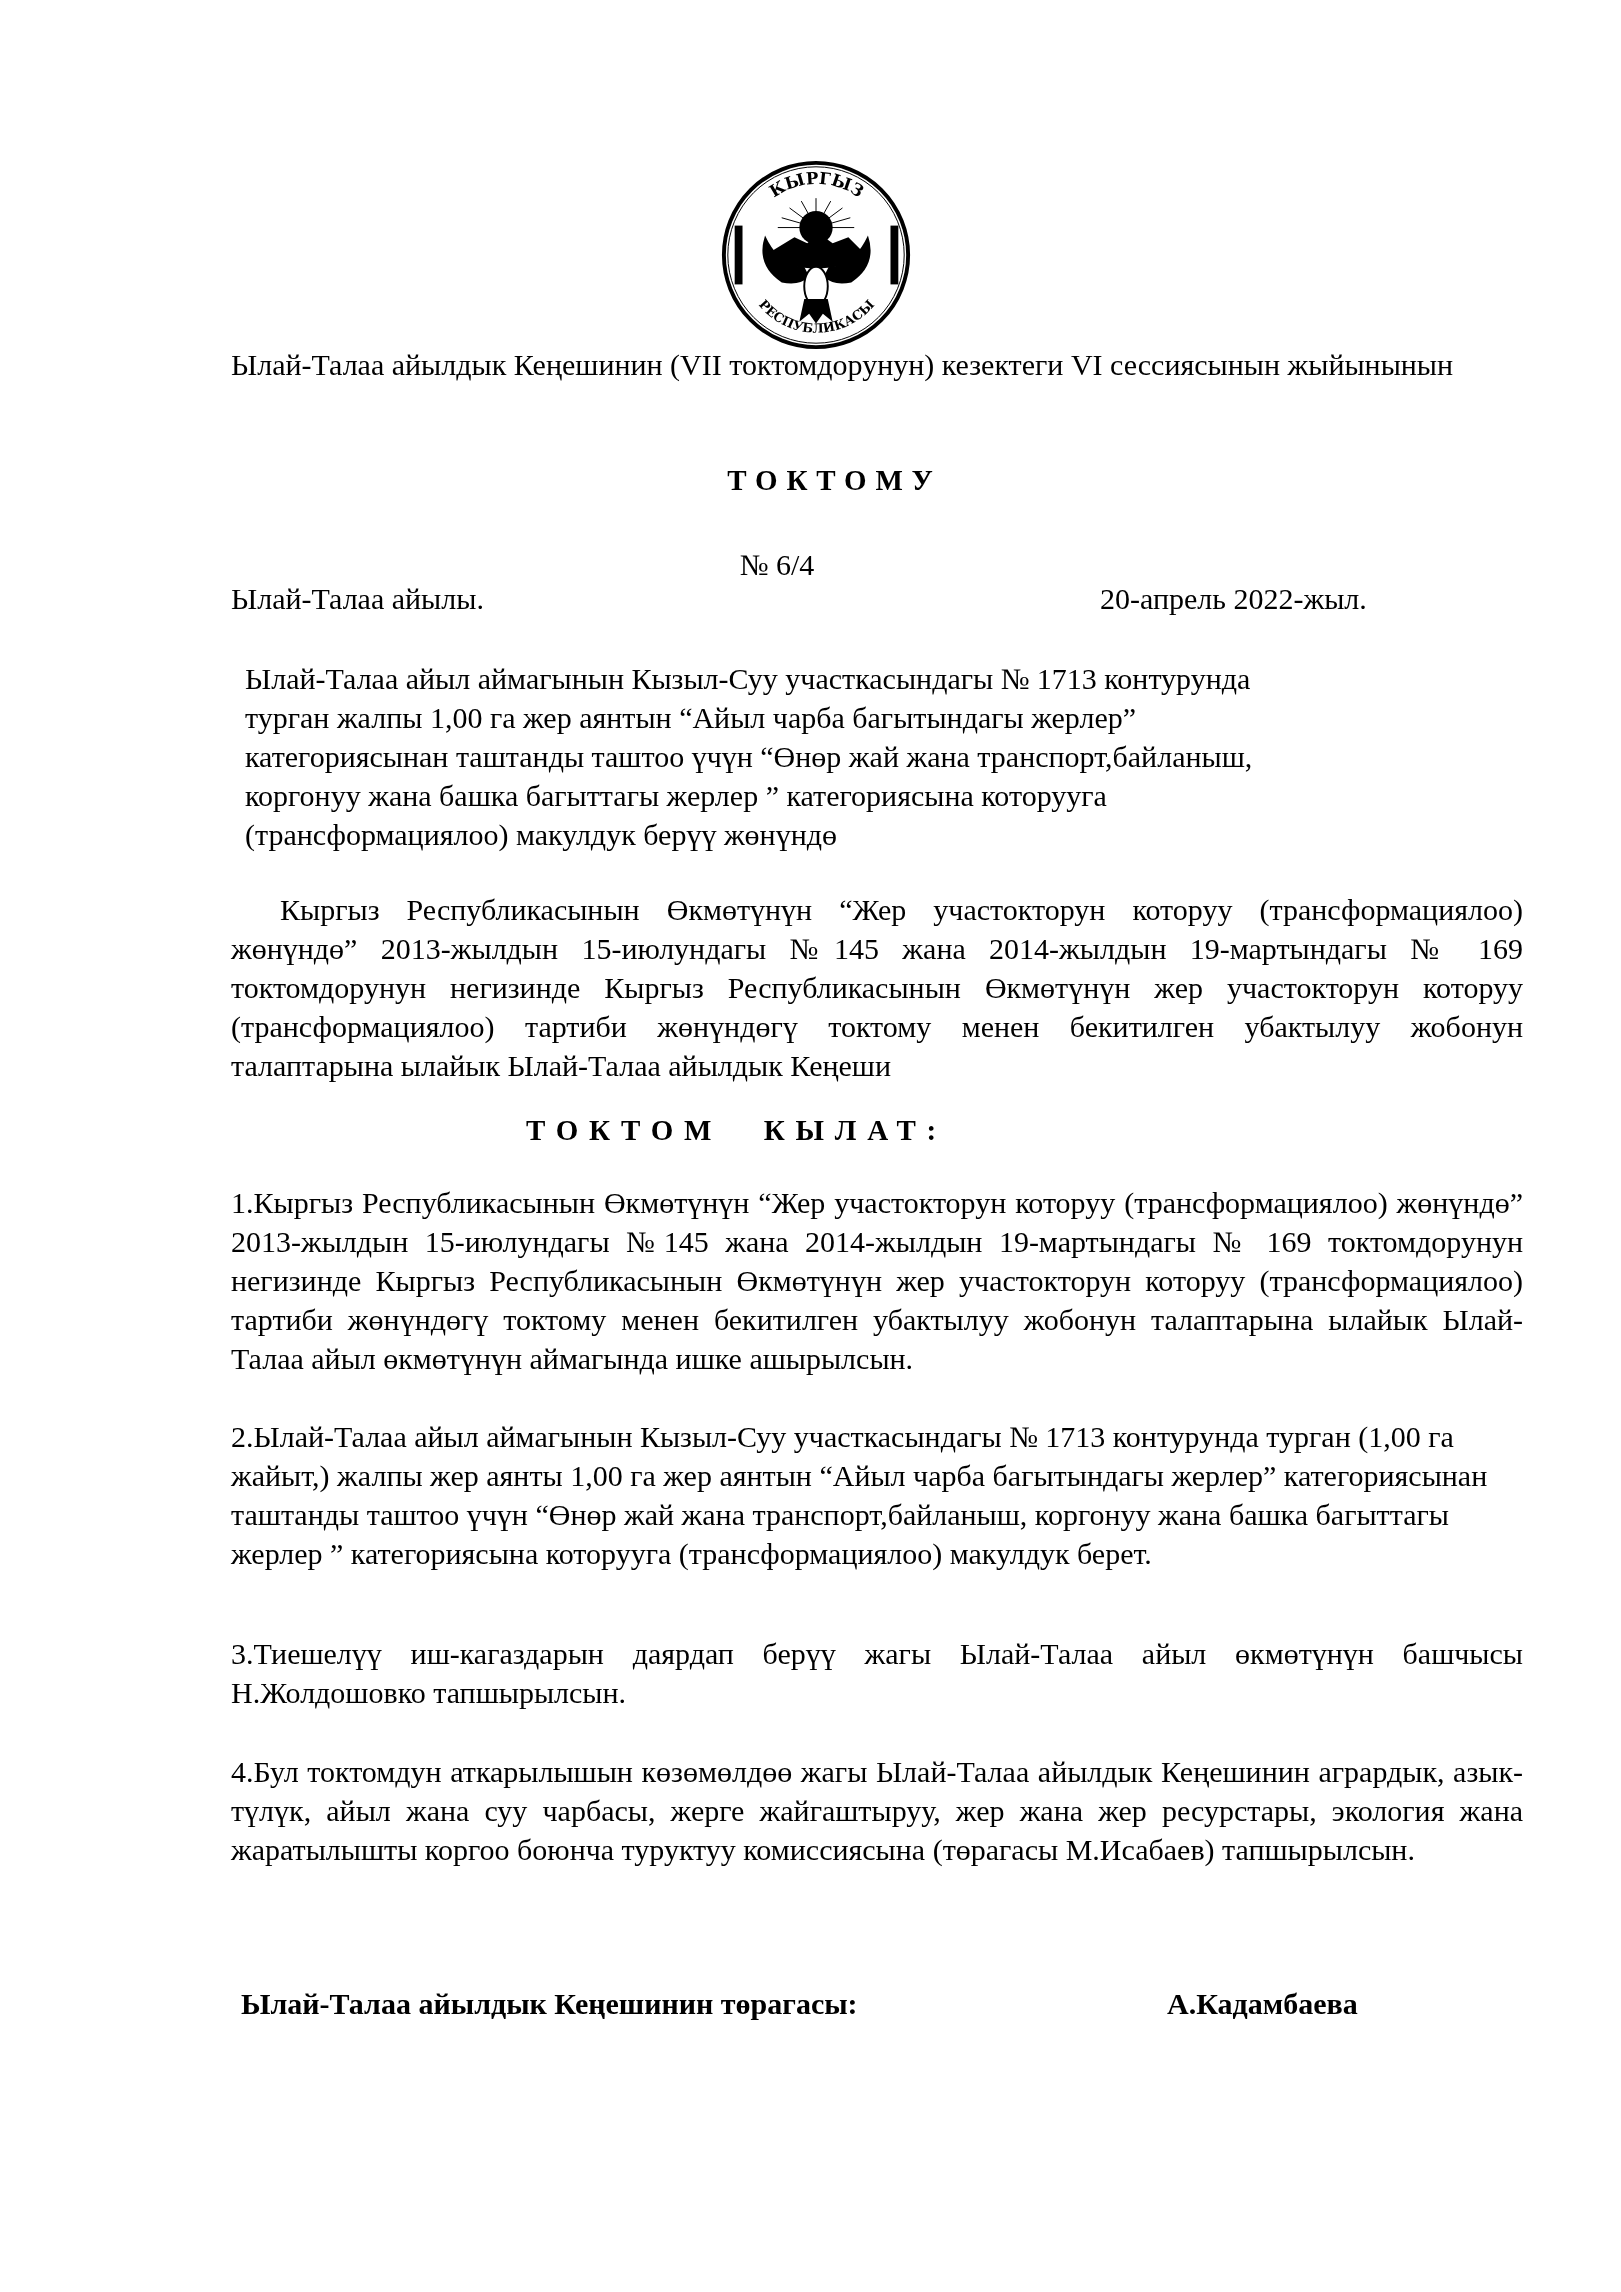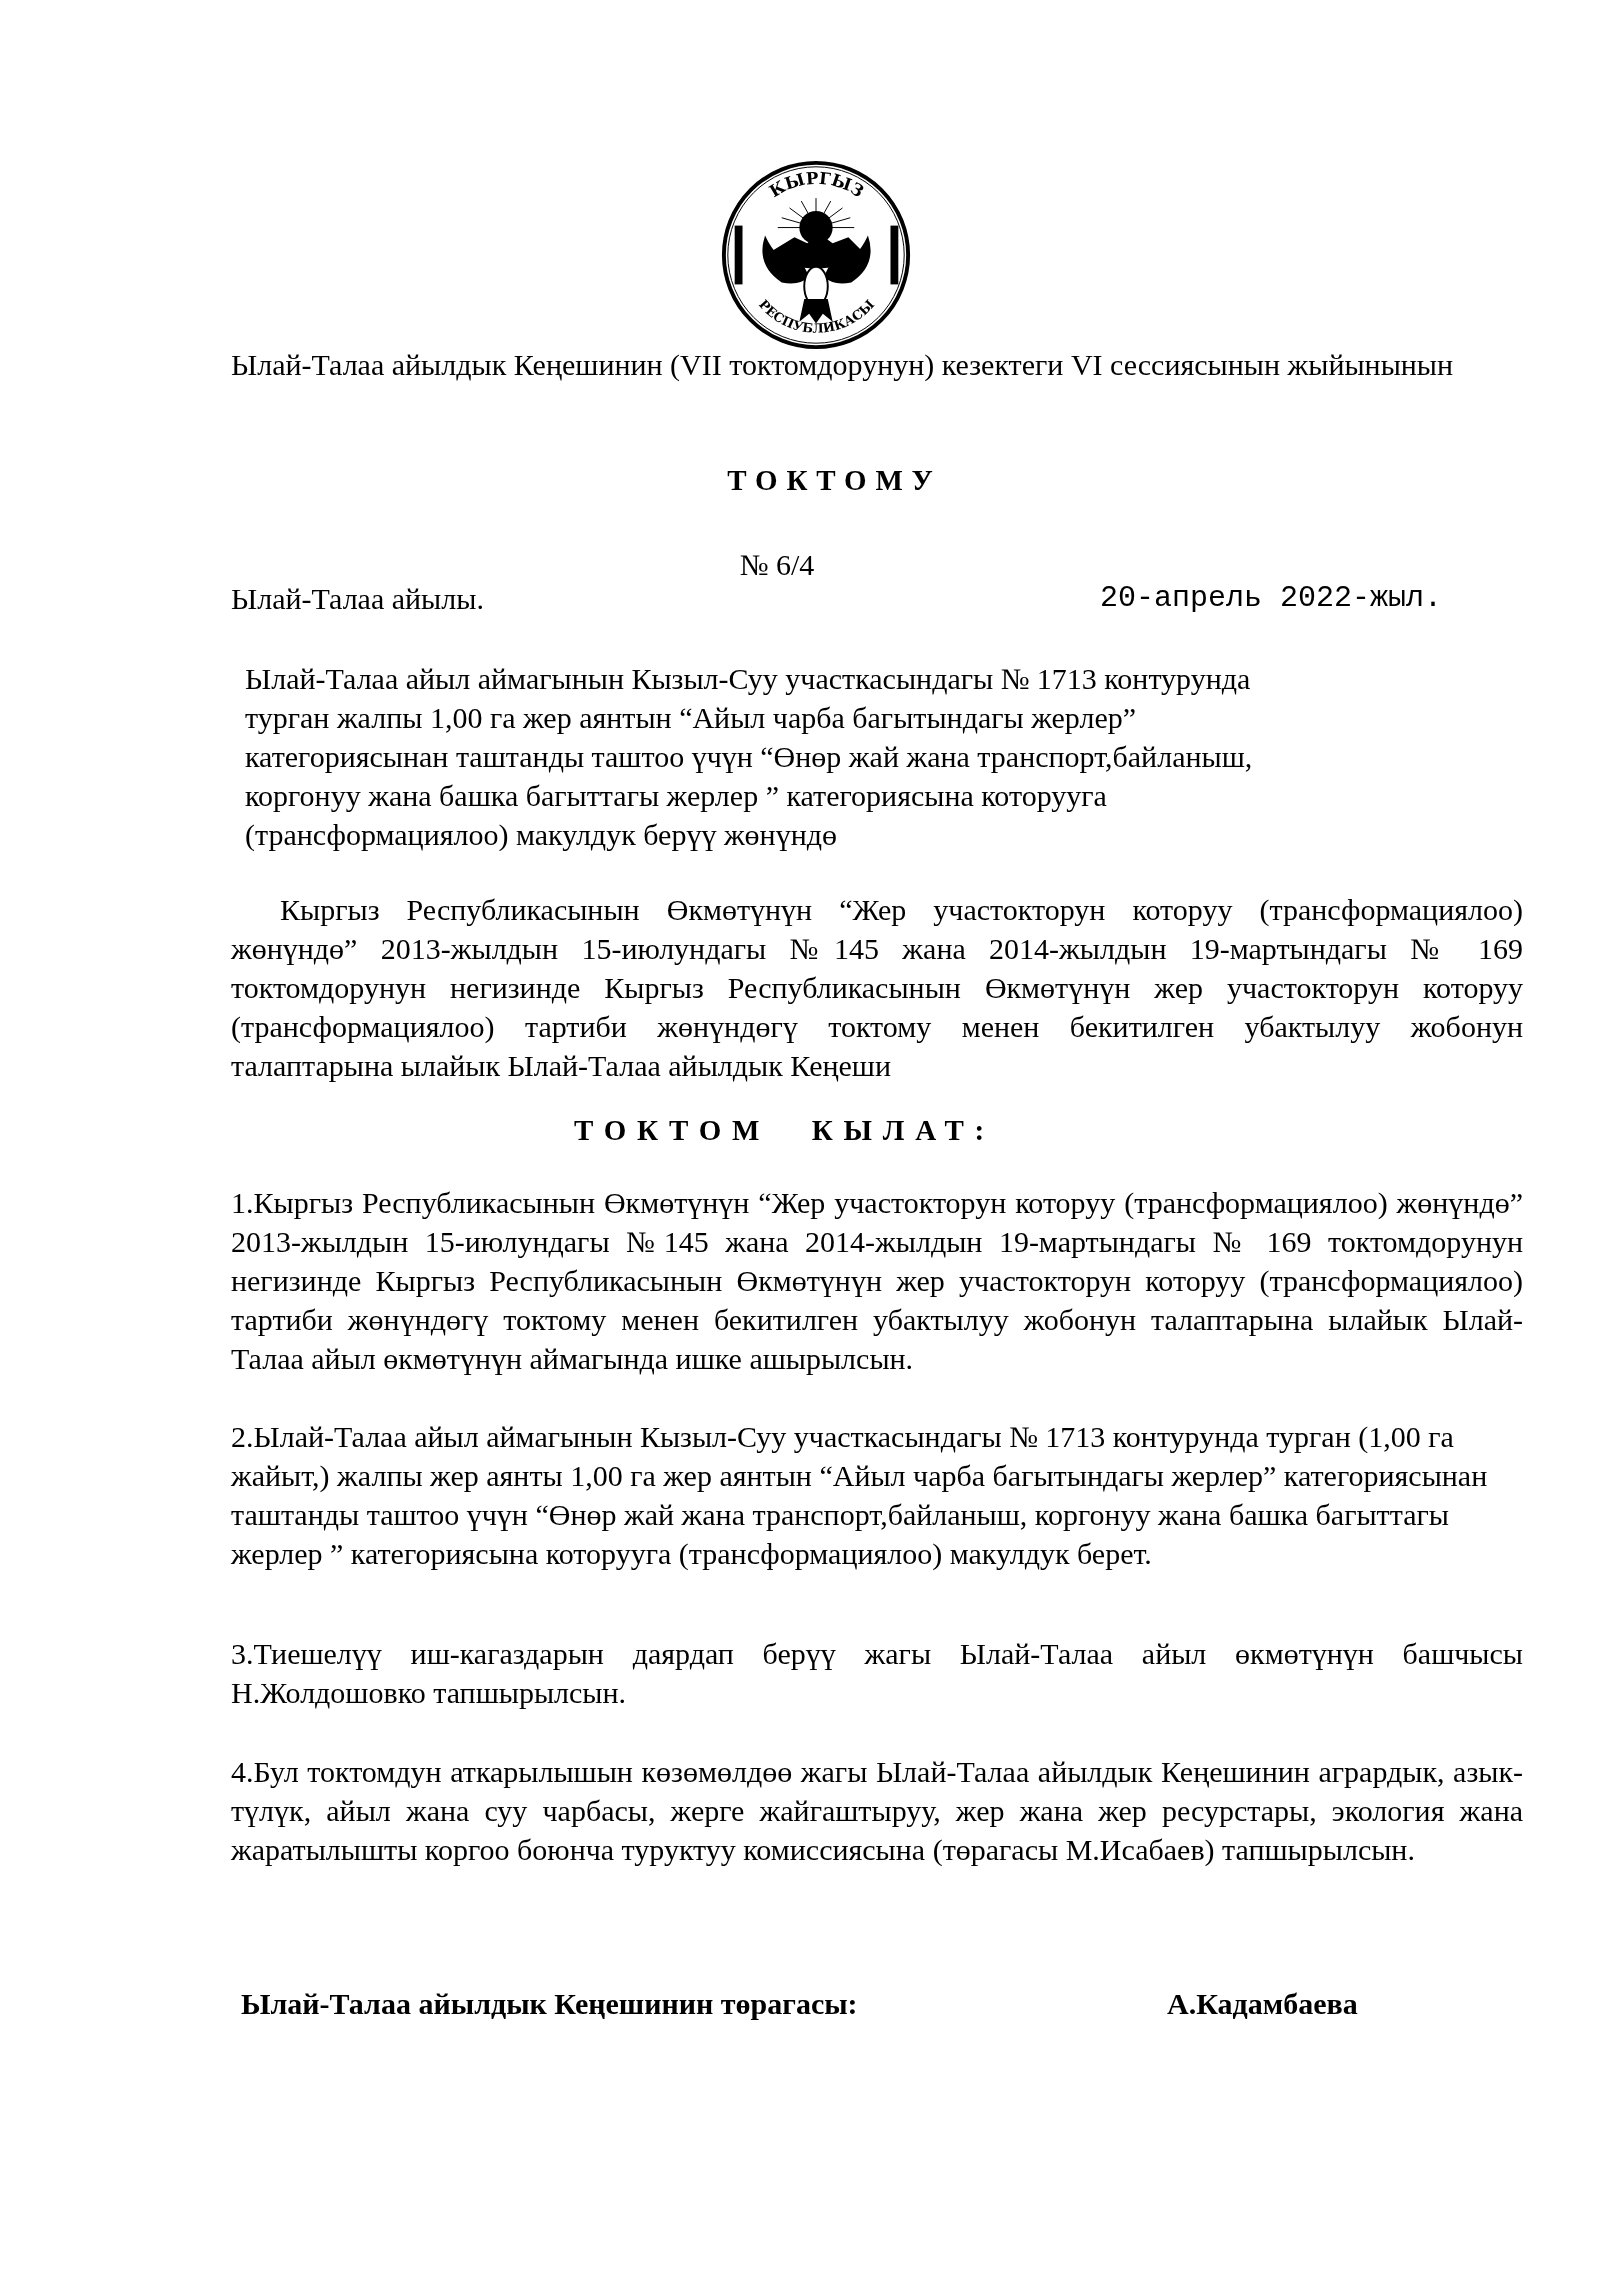--- a/index.html
+++ b/index.html
@@ -7,26 +7,26 @@
     .page { position: absolute; left: 0; top: 0; width: 1621px; height: 2293px; background: #fff;
       font-family: "Liberation Serif", "DejaVu Serif", serif; font-size: 30px; line-height: 39px; }
     .emblem { position: absolute; left: 711px; top: 157px; width: 211px; height: 196px; }
     .block { position: absolute; left: 231px; width: 1292px; }
     .justify { text-align: justify; }
     .header-line { top: 345px; }
     .title { position: absolute; left: 0; width: 1621px; top: 461px; text-align: center; font-weight: bold;
       font-size: 29px; letter-spacing: 8.8px; padding-left: 24px; }
     .number { position: absolute; left: 0; width: 1554px; top: 545px; text-align: center; }
     .place { position: absolute; left: 231px; top: 579px; }
-    .date { position: absolute; left: 1100px; top: 579px; font-family: Liberation Mono, monospace; }
+    .date { position: absolute; left: 1100px; top: 579px; }
     .subject { position: absolute; left: 245px; width: 1225px; top: 659px; text-align: left; font-weight: normal;
       font-size: 30px; line-height: 39px; }
     .preamble { top: 890px; text-indent: 49px; line-height: 39px; }
     .decree-title { position: absolute; left: 0; width: 1473px; top: 1111px; text-align: center; font-weight: bold;
-      font-size: 29px; letter-spacing: 10.8px; word-spacing: 23.5px; margin-left: 48px; }
+      font-size: 29px; letter-spacing: 10.8px; word-spacing: 23.5px; }
     .p1 { top: 1183px; }
     .p2 { top: 1417px; text-align: left; }
     .p3 { top: 1634px; }
     .p4 { top: 1752px; }
     .sign-role { position: absolute; left: 241px; top: 1984px; font-weight: bold; }
     .sign-name { position: absolute; left: 1167px; top: 1984px; font-weight: bold; }
   </style>
 </head>
 <body>
 

